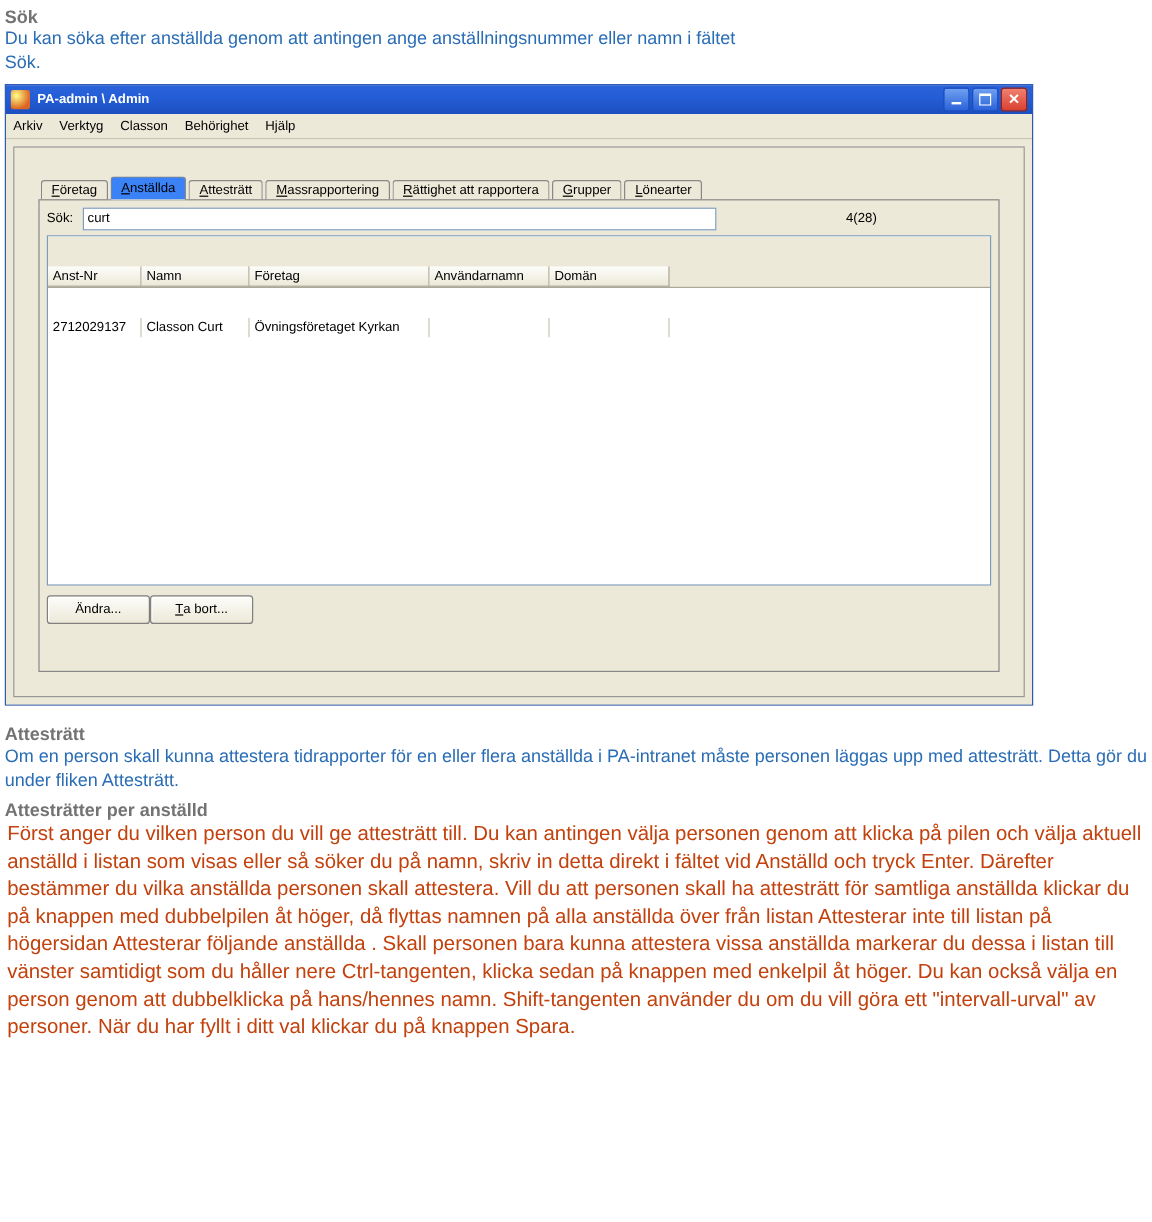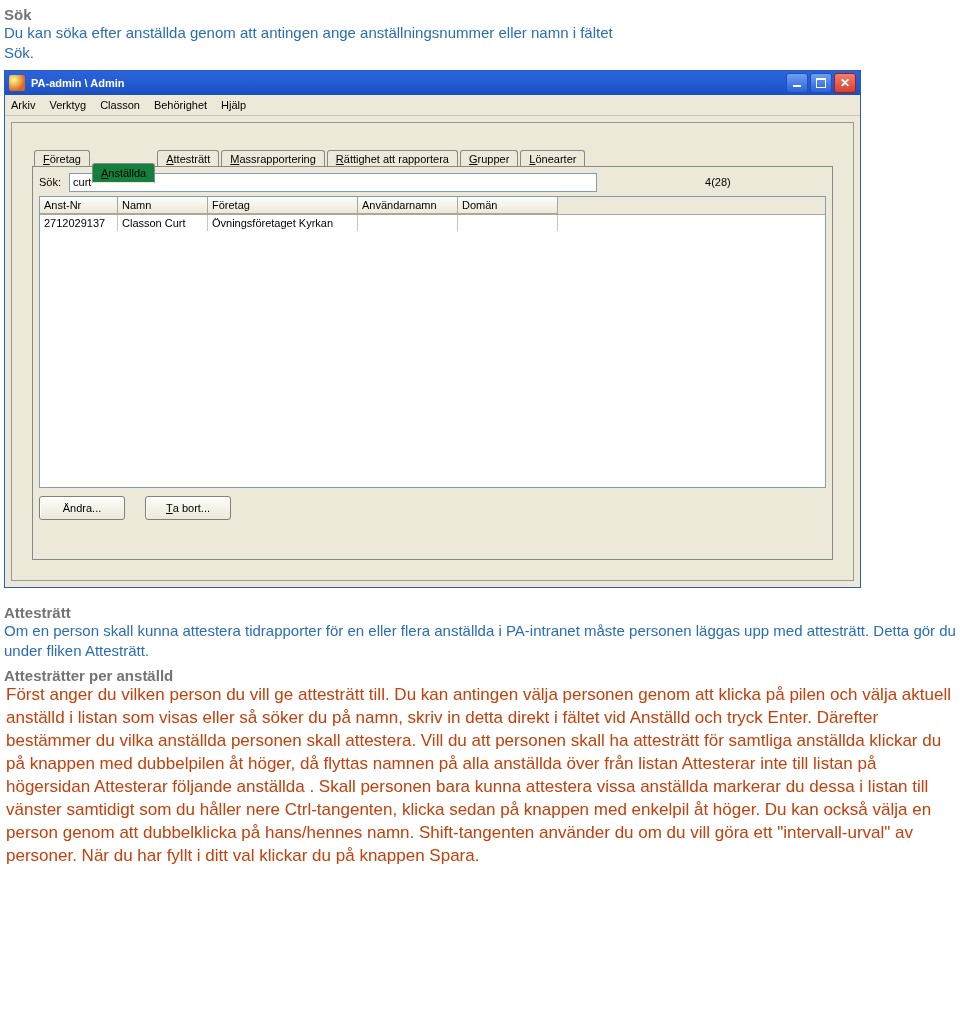--- a/index.html
+++ b/index.html
@@ -97,24 +97,24 @@
     border-bottom:none;
     background:#ece9d8;
     padding:2px 8px 3px;
     font-size:11px;
     margin-right:2px;
     border-radius:3px 3px 0 0;
     position:relative;
     top:1px;
   }
   .tab.active {
-    background:#15803d;
+    background:#3b82f6;
     border-bottom:1px solid #ece9d8;
     z-index:2;
-    top:16px;
+    top:0;
     padding-top:3px;
   }
   .tab u { text-decoration: underline; }
   .tabpanel {
     border:1px solid #888;
     background:#ece9d8;
     padding:6px;
     min-height: 380px;
     position:relative;
   }
@@ -148,35 +148,36 @@
     background:#ece9d8;
     border-bottom:1px solid #aca899;
   }
   .grid-header div, .grid-row div {
     border-right:1px solid #c8c4b6;
     padding:2px 4px;
     font-size:11px;
     box-sizing:border-box;
     overflow:hidden;
     white-space:nowrap;
+    margin-top:25px;
   }
   .grid-header div {
     background:linear-gradient(#fdfdfa,#ece9d8);
     border-bottom:1px solid #aca899;
     border-right:1px solid #aca899;
   }
   .grid-row { display:flex; background:#fff;}
   .c-anstnr{width:78px;}
   .c-namn{width:90px;}
   .c-foretag{width:150px;}
   .c-anvnamn{width:100px;}
   .c-doman{width:100px;}
   .btn-row {
     display:flex;
-    gap:20px;
+    gap:0;
     margin-top:8px;
   }
   .btn {
     min-width:68px;
     height:22px;
     border:1px solid #7f7f7f;
     background:linear-gradient(#fdfdfa,#ece9d8);
     border-radius:3px;
     font-size:11px;
     display:flex;align-items:center;justify-content:center;

